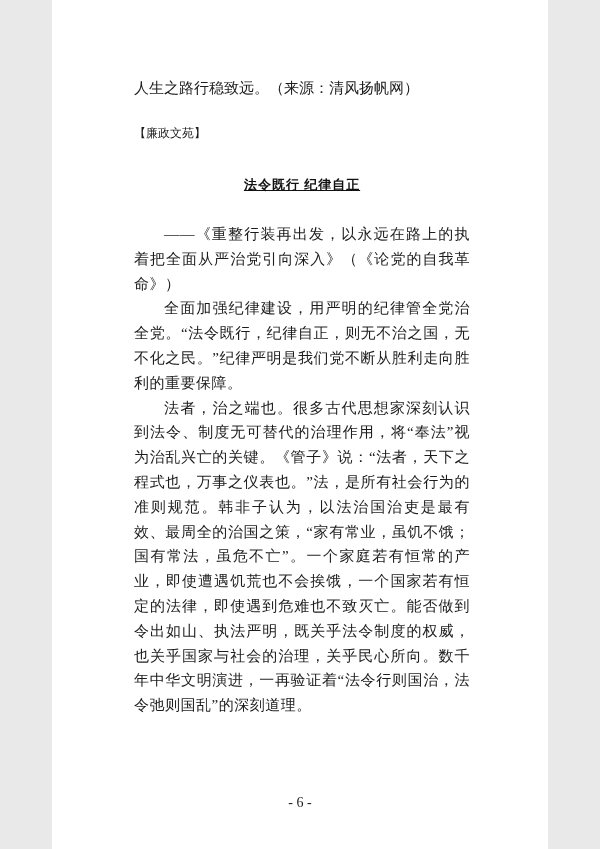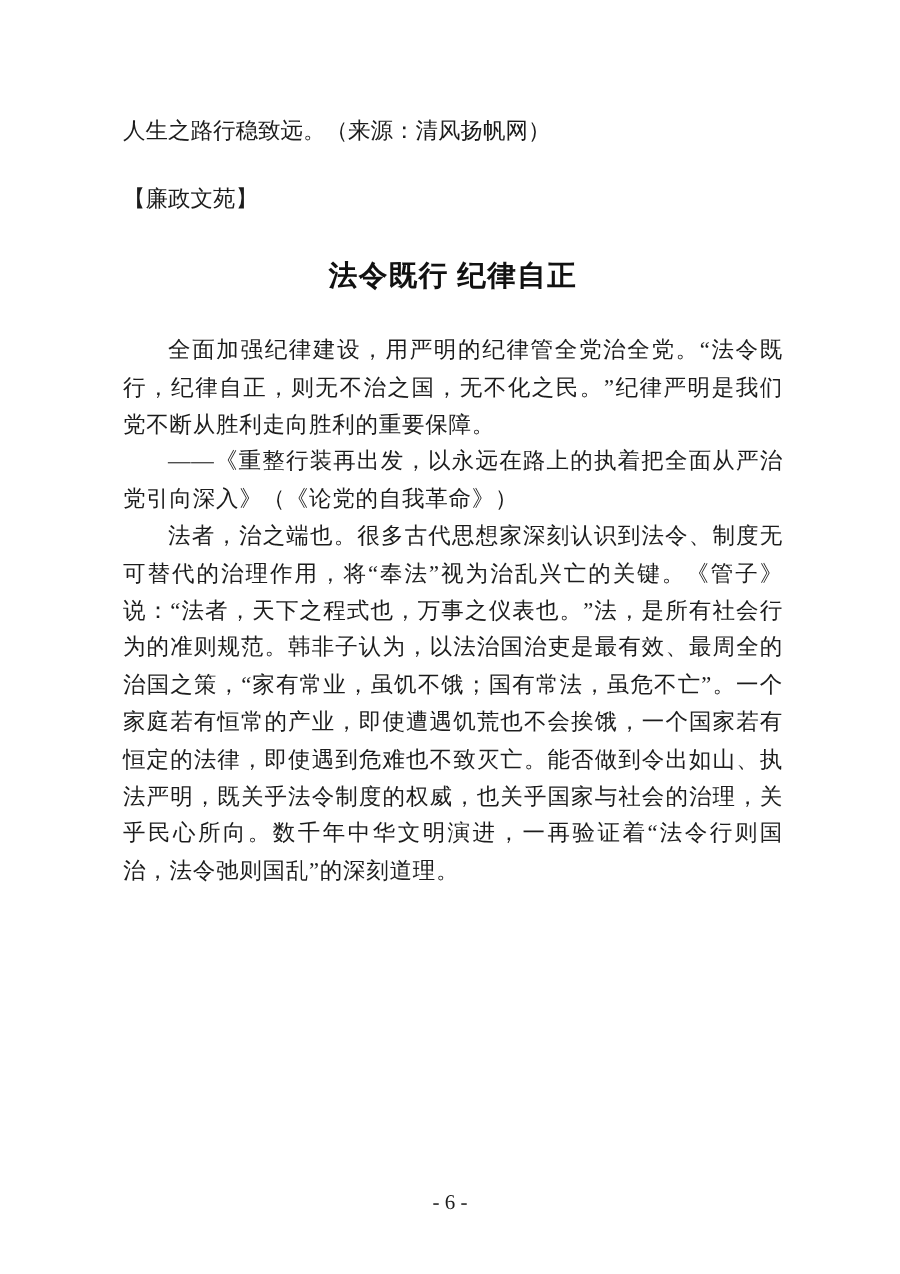--- a/index.html
+++ b/index.html
@@ -2,48 +2,49 @@
 <html><head>
 <meta charset="utf-8">
 <style>
   html, body {
     margin: 0;
     padding: 0;
     background: #e9e9e9;
   }
   .page {
     position: relative;
-    width: 600px;
+    width: 496px;
     height: 849px;
     margin: 0 auto;
     background: #ffffff;
     box-sizing: border-box;
     padding: 76px 78px 0 82px;
     font-family: "Liberation Serif", "DejaVu Serif", serif;
     color: #1c1c1c;
     overflow: hidden;
   }
   .intro-line {
     font-size: 15px;
     line-height: 25px;
     margin: 0;
   }
   .section-header {
-    font-size: 15px;
+    font-size: 12px;
     line-height: 25px;
     margin: 20px 0 0 0;
   }
   .article-title {
-    font-size: 19px;
+    font-size: 13px;
     line-height: 26px;
     font-weight: bold;
     text-align: center;
     margin: 26px 0 0 0;
     letter-spacing: 1px;
     color: #111111;
+    text-decoration: underline;
   }
   .body-text {
     margin-top: 24px;
   }
   .body-text p {
     font-size: 15px;
     line-height: 24.8px;
     margin: 0;
     text-align: justify;
     text-indent: 2em;
@@ -65,20 +66,20 @@
 
 <div class="page">
 
   <p class="intro-line">人生之路行稳致远。（来源：清风扬帆网）</p>
 
   <p class="section-header">【廉政文苑】</p>
 
   <h1 class="article-title">法令既行 纪律自正</h1>
 
   <div class="body-text">
+    <p>——《重整行装再出发，以永远在路上的执着把全面从严治党引向深入》（《论党的自我革命》）</p>
     <p>全面加强纪律建设，用严明的纪律管全党治全党。“法令既行，纪律自正，则无不治之国，无不化之民。”纪律严明是我们党不断从胜利走向胜利的重要保障。</p>
-    <p>——《重整行装再出发，以永远在路上的执着把全面从严治党引向深入》（《论党的自我革命》）</p>
     <p>法者，治之端也。很多古代思想家深刻认识到法令、制度无可替代的治理作用，将“奉法”视为治乱兴亡的关键。《管子》说：“法者，天下之程式也，万事之仪表也。”法，是所有社会行为的准则规范。韩非子认为，以法治国治吏是最有效、最周全的治国之策，“家有常业，虽饥不饿；国有常法，虽危不亡”。一个家庭若有恒常的产业，即使遭遇饥荒也不会挨饿，一个国家若有恒定的法律，即使遇到危难也不致灭亡。能否做到令出如山、执法严明，既关乎法令制度的权威，也关乎国家与社会的治理，关乎民心所向。数千年中华文明演进，一再验证着“法令行则国治，法令弛则国乱”的深刻道理。</p>
   </div>
 
   <div class="page-number">- 6 -</div>
 
 </div>
 
 </body></html>

